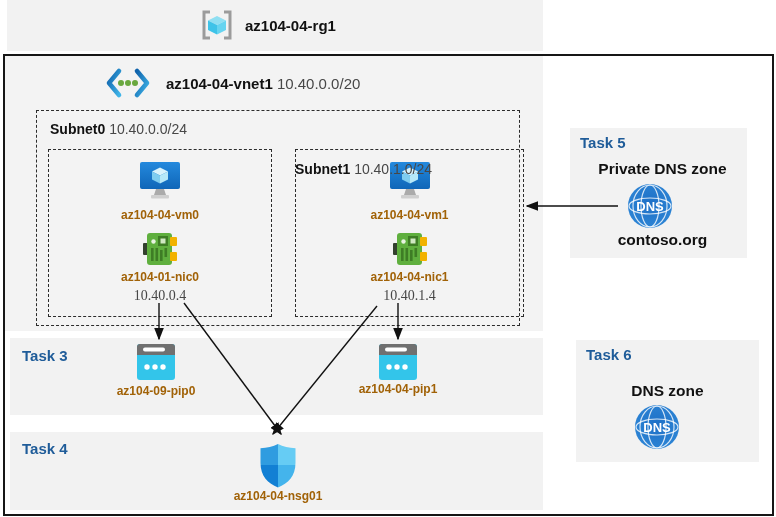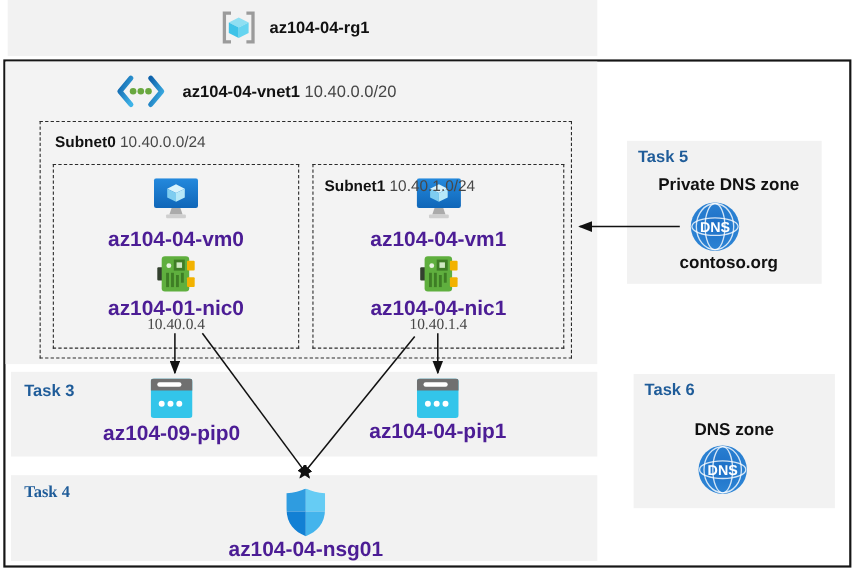--- a/index.html
+++ b/index.html
@@ -8,32 +8,32 @@
     --line:#1a1a1a;
     --muted-text:#474747;
   }
   html,body{margin:0;padding:0;background:#fff;}
   #stage{
     position:relative;width:776px;height:517px;background:#fff;overflow:hidden;
     font-family:"Liberation Sans",sans-serif;color:#111;
   }
   .abs{position:absolute;}
   .tasklbl{font-size:15px;font-weight:700;color:var(--accent);}
-  .name{font-size:19px;font-weight:700;color:#4c1d95;white-space:nowrap;}
+  .name{font-size:12px;font-weight:700;color:#a16207;white-space:nowrap;}
   .muted{font-weight:400;color:var(--muted-text);}
   .center{text-align:center;}
 
   
   #big-box{left:3px;top:54px;width:767px;height:458px;border:2px solid #161616;background:#fff;}
   #top-strip{left:7px;top:0;width:536px;height:51px;background:var(--panel);}
   #vnet-region{left:5px;top:56px;width:538px;height:275px;background:#f3f3f3;}
   .dashed{border:1px dashed #2b2b2b;background:transparent;}
   #outer-dashed{left:36px;top:110px;width:482px;height:214px;}
   #subnet0-box{left:48px;top:149px;width:222px;height:166px;}
-  #subnet1-box{left:284px;top:149px;width:227px;height:166px;}
+  #subnet1-box{left:295px;top:149px;width:227px;height:166px;}
   .strip{background:var(--panel);}
   #task3-strip{left:10px;top:338px;width:533px;height:77px;}
   #task4-strip{left:10px;top:432px;width:533px;height:78px;}
   #task5-box{left:570px;top:128px;width:177px;height:130px;background:var(--panel);}
   #task6-box{left:576px;top:340px;width:183px;height:122px;background:var(--panel);}
 
   .subnet-lbl{font-size:14px;white-space:nowrap;}
   .subnet-lbl b{font-size:14px;}
   .iplbl{font-size:14px;color:var(--muted-text);white-space:nowrap;font-family:Liberation Serif, serif;}
   .bigname{font-size:15px;font-weight:700;white-space:nowrap;}
@@ -185,21 +185,21 @@
         <rect x="6" y="3.5" width="22" height="4" rx="2" fill="#ffffff"></rect>
         <circle cx="10" cy="23" r="2.7" fill="#fff"></circle>
         <circle cx="18" cy="23" r="2.7" fill="#fff"></circle>
         <circle cx="26" cy="23" r="2.7" fill="#fff"></circle>
       </svg>
     </span>
     <div class="abs name center" style="left:308px;top:44px;width:160px;">az104-04-pip1</div>
   </div>
 
   <div id="task4-strip" class="abs strip">
-    <span class="abs tasklbl" style="left:12px;top:8px;font-family:Liberation Serif, serif;">Task 4</span>
+    <span class="abs tasklbl" style="left:12px;top:8px;">Task 4</span>
     <span class="abs" style="left:250px;top:12px;">
       <svg width="36" height="44" viewBox="0 0 36 44">
         <defs>
           <clipPath id="shieldClip">
             <path d="M18,0 C23,2.5 29,4 35.5,4.3 L35.5,19 C35.5,32 28,39.5 18,43.5 C8,39.5 0.5,32 0.5,19 L0.5,4.3 C7,4 13,2.5 18,0 Z"></path>
           </clipPath>
         </defs>
         <g clip-path="url(#shieldClip)">
           <rect x="0" y="0" width="18" height="21" fill="#2f9ce0"></rect>
           <rect x="18" y="0" width="18" height="21" fill="#66ccf4"></rect>

